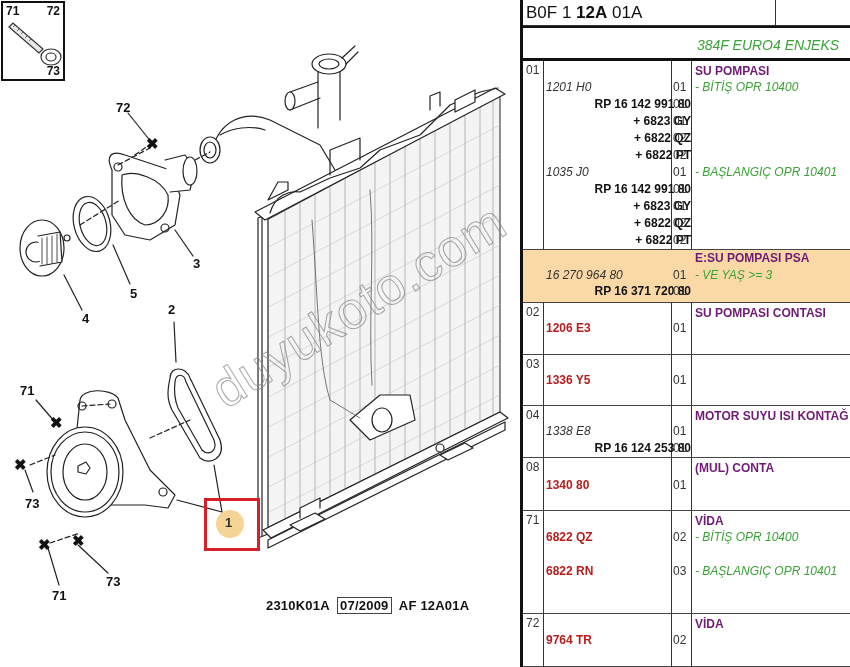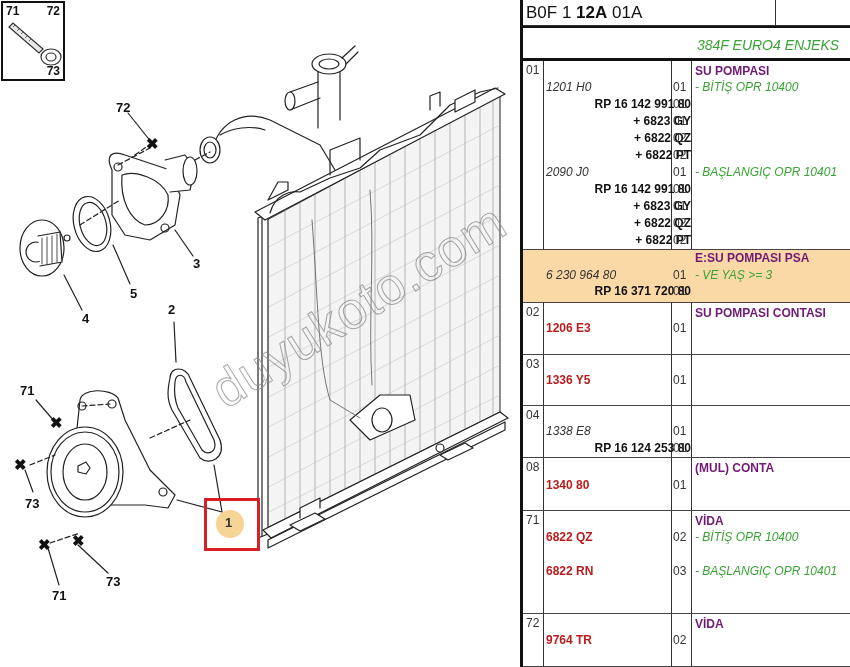--- a/index.html
+++ b/index.html
@@ -226,20 +226,25 @@
   <span class="callout" style="left:25px;top:497px;">73</span>
   <span class="callout" style="left:106px;top:575px;">73</span>
   <span class="callout" style="left:52px;top:589px;">71</span>
 
   <div class="highlight-box"></div>
   <div class="highlight-dot"></div>
   <span class="highlight-num">1</span>
 
   <div id="watermark">duyukoto.com</div>
 
+  <div id="footer-ref">
+    <span>2310K01A</span>
+    <span class="date">07/2009</span>
+    <span>AF 12A01A</span>
+  </div>
 </div>
 
 <div id="table-panel">
   <div class="hdr1">
     <span class="code"><span>B0F 1 </span><b>12A</b><span> 01A</span></span>
     <div class="divider"></div>
   </div>
   <div class="hdr2">
     <span class="model">384F EURO4 ENJEKS</span>
   </div>
@@ -261,40 +266,40 @@
 
     <span class="cell part bi" style="top:52px;">+ 6823 GY</span>
     <span class="cell qty" style="top:52px;">01</span>
 
     <span class="cell part bi" style="top:69px;">+ 6822 QZ</span>
     <span class="cell qty" style="top:69px;">02</span>
 
     <span class="cell part bi" style="top:86px;">+ 6822 PT</span>
     <span class="cell qty" style="top:86px;">02</span>
 
-    <span class="cell part-left it" style="top:103px;">2090 J0</span>
+    <span class="cell part-left it" style="top:103px;">1035 J0</span>
     <span class="cell qty" style="top:103px;">01</span>
     <span class="cell note" style="top:103px;">- BAŞLANGIÇ OPR 10401</span>
 
     <span class="cell part bi" style="top:120px;">RP 16 142 991 80</span>
     <span class="cell qty" style="top:120px;">01</span>
 
     <span class="cell part bi" style="top:137px;">+ 6823 GY</span>
     <span class="cell qty" style="top:137px;">01</span>
 
     <span class="cell part bi" style="top:154px;">+ 6822 QZ</span>
     <span class="cell qty" style="top:154px;">02</span>
 
     <span class="cell part bi" style="top:171px;">+ 6822 PT</span>
     <span class="cell qty" style="top:171px;">02</span>
   </div>
 
   <div class="row hl" style="top:250px;height:53px;">
     <span class="cell desc" style="top:0px;">E:SU POMPASI PSA</span>
-    <span class="cell part-left it" style="top:17px;">6 230 964 80</span>
+    <span class="cell part-left it" style="top:17px;">16 270 964 80</span>
     <span class="cell qty" style="top:17px;">01</span>
     <span class="cell note" style="top:17px;">- VE YAŞ &gt;= 3</span>
     <span class="cell part bi" style="top:33px;">RP 16 371 720 80</span>
     <span class="cell qty" style="top:33px;">01</span>
   </div>
 
   <div class="row" style="top:303px;height:52px;">
     <span class="ref">02</span>
     <span class="cell desc" style="top:2px;">SU POMPASI CONTASI</span>
     <span class="cell part-left b" style="top:17px;">1206 E3</span>
@@ -302,20 +307,21 @@
   </div>
 
   <div class="row" style="top:355px;height:51px;">
     <span class="ref">03</span>
     <span class="cell part-left b" style="top:17px;">1336 Y5</span>
     <span class="cell qty" style="top:17px;">01</span>
   </div>
 
   <div class="row" style="top:406px;height:52px;">
     <span class="ref">04</span>
+    <span class="cell desc" style="top:2px;">MOTOR SUYU ISI KONTAĞ</span>
     <span class="cell part-left it" style="top:17px;">1338 E8</span>
     <span class="cell qty" style="top:17px;">01</span>
     <span class="cell part bi" style="top:34px;">RP 16 124 253 80</span>
     <span class="cell qty" style="top:34px;">01</span>
   </div>
 
   <div class="row" style="top:458px;height:53px;">
     <span class="ref">08</span>
     <span class="cell desc" style="top:2px;">(MUL) CONTA</span>
     <span class="cell part-left b" style="top:19px;">1340 80</span>

